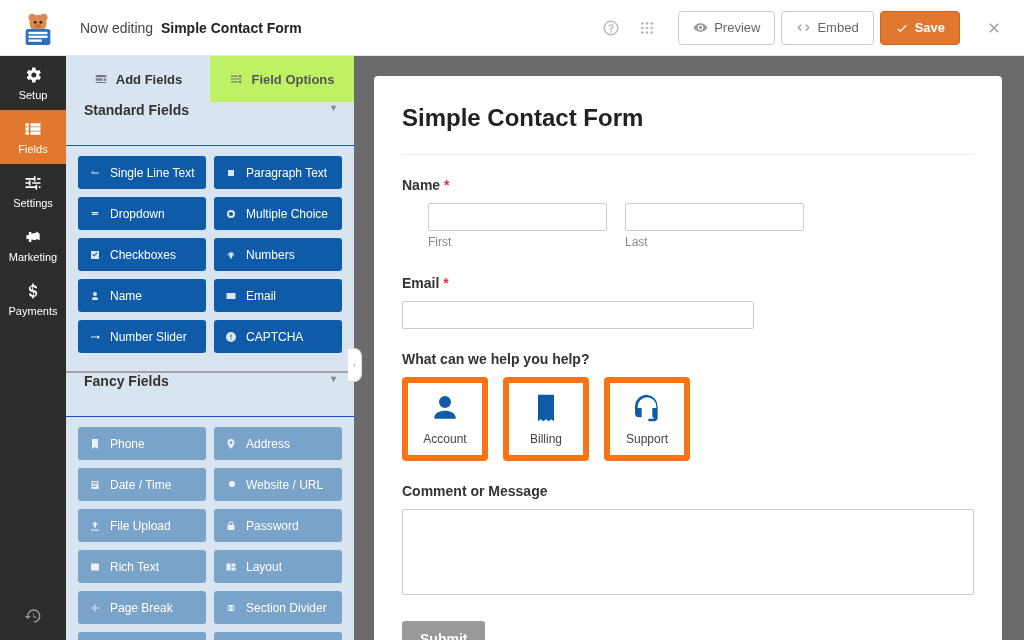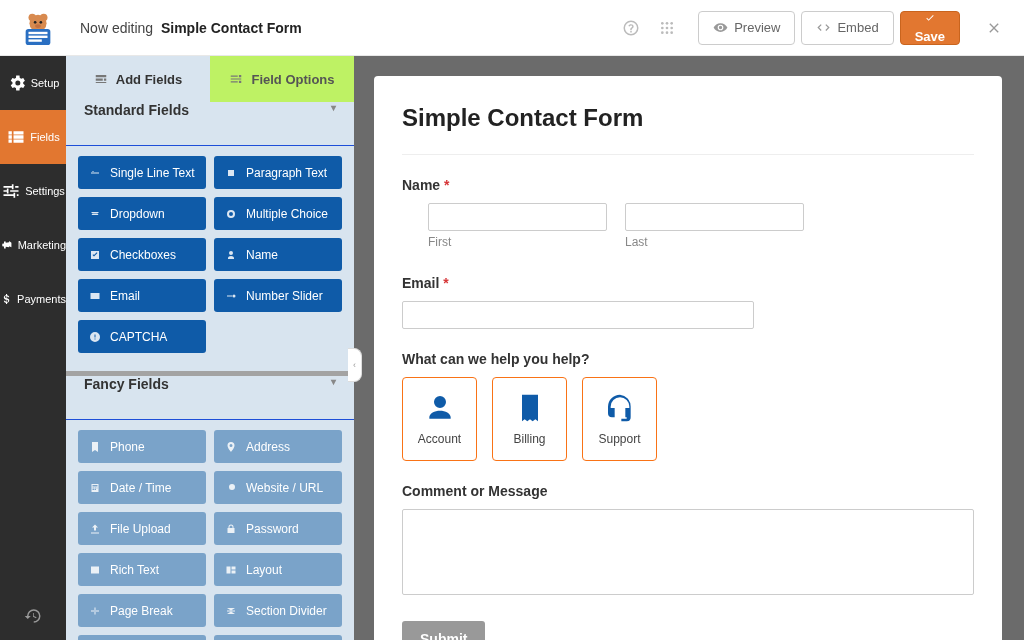--- a/index.html
+++ b/index.html
@@ -6,63 +6,63 @@
 body { font-family: -apple-system, BlinkMacSystemFont, "Segoe UI", Helvetica, Arial, sans-serif; background: #6b6b6b; width: 1024px; height: 640px; overflow: hidden; }
 
 .topbar { position: absolute; left: 0; top: 0; right: 0; height: 56px; background: #fff; display: flex; align-items: center; padding: 0 18px 0 10px; border-bottom: 1px solid #e8e8e8; z-index: 5; justify-content: center; }
 .logo-wrap { width: 56px; display:flex; align-items:center; justify-content:center; }
 .logo { width: 38px; height: 38px; }
 .editing-label { font-size: 14px; color: #444; margin-left: 14px; }
 .editing-label .formname { font-weight: 700; color: #222; }
 .topbar-spacer { flex: 1; }
 .top-icon { width: 22px; height: 22px; margin-right: 14px; display:flex; align-items:center; justify-content:center; color:#bbb; }
 .btn { height: 34px; padding: 0 14px; border: 1px solid #ccc; background: #fff; border-radius: 4px; font-size: 13px; color: #666; display:flex; align-items:center; gap:6px; margin-left: 6px; cursor:pointer; }
-.btn.save { background: #e27730; border-color: #c9641e; color: #fff; font-weight:600;flex-direction:column; }
+.btn.save { background: #e27730; border-color: #c9641e; color: #fff; font-weight:600; }
 .btn.save .chk { color:#fff; }
 .close-x { width: 24px; height: 24px; margin-left: 22px; color:#999; display:flex; align-items:center; justify-content:center; cursor:pointer; }
 
 .leftnav { position:absolute; left:0; top:56px; bottom:0; width:66px; background:#2d2d2d; display:flex; flex-direction:column; }
-.leftnav-item { height:54px; display:flex; flex-direction:row; align-items:center; justify-content:center; gap:4px; font-size:11px; color:#fff; cursor:pointer; }
+.leftnav-item { height:54px; display:flex; flex-direction:column; align-items:center; justify-content:center; gap:4px; font-size:11px; color:#fff; cursor:pointer; }
 .leftnav-item.active { background:#e27730; }
 .leftnav-item svg { fill:#fff; }
 .leftnav-spacer { flex:1; }
 .leftnav-history { height:48px; display:flex; align-items:center; justify-content:center; color:#888; }
 .leftnav-history svg { fill:#999; }
 
 .panel { position:absolute; left:66px; top:56px; width:288px; bottom:0; background:#d8e4ef; overflow-y:auto; }
 .panel::-webkit-scrollbar { width: 0; }
 .panel-tabs { display:flex; height:46px; background:#bef264; }
 .panel-tab { flex:1; display:flex; align-items:center; justify-content:center; gap:8px; font-size:13px; font-weight:600; color:#555; cursor:pointer; }
 .panel-tab.active { background:#d8e4ef; color:#333; }
 .panel-tab svg { fill:#777; }
 
 .section-head { height:44px; padding:0 18px; display:flex; align-items:flex-start; font-size:14px; font-weight:600; color:#333; border-bottom:1px solid #1d4ed8; cursor:pointer; }
 .section-head .chev { margin-left:auto; color:#888; font-size:10px; }
 
 .field-grid { padding:10px 12px; display:grid; grid-template-columns:1fr 1fr; gap:8px; }
-.field-grid.bottomline { border-bottom:5px solid #a3a3a3; padding-bottom:18px; }
+.field-grid.bottomline { border-bottom:2px solid #a3a3a3; padding-bottom:18px; }
 .field-btn { height:33px; border:none; border-radius:3px; display:flex; align-items:center; padding:0 10px; gap:8px; font-size:12px; color:#fff; cursor:pointer; text-align:left; }
 .field-btn.standard { background:#0f5ba8; }
 .field-btn.fancy { background:#7aa3c9; }
 .field-btn .ficon { width:14px; display:flex; align-items:center; justify-content:center; opacity:.85; }
 .field-btn svg { fill:#fff; }
 
 .toggle-handle { position:absolute; left:348px; top:348px; width:14px; height:34px; background:#fff; border:1px solid #ddd; border-left:none; border-radius:0 8px 8px 0; display:flex; align-items:center; justify-content:center; font-size:9px; color:#999; cursor:pointer; z-index:3; }
 
 .canvas { position:absolute; left:374px; top:76px; right:22px; bottom:0; background:#fff; border-radius:4px 4px 0 0; padding:28px 28px 20px; overflow-y:auto; }
 .form-title { font-size:24px; font-weight:800; color:#222; padding-bottom:22px; border-bottom:1px solid #eee; margin-bottom:22px; }
 .form-label { font-size:14px; font-weight:600; color:#333; margin-bottom:10px; }
 .req { color:#d63638; }
 .row { display:flex; gap:18px; margin-bottom:4px; }
 .inp { flex:1; height:28px; border:1px solid #ccc; border-radius:2px; }
 .inp.full { width:352px; flex:none; }
 .sub { font-size:12px; color:#888; margin-top:4px; }
 .section-gap { height:22px; }
 .cards { display:flex; gap:15px; }
-.card { width:75px; height:84px; border:1px solid #f97316; border-radius:4px; display:flex; flex-direction:column; align-items:center; justify-content:center; gap:8px; font-size:12px; color:#444; cursor:pointer; }
+.card { width:86px; height:84px; border:6px solid #f97316; border-radius:4px; display:flex; flex-direction:column; align-items:center; justify-content:center; gap:8px; font-size:12px; color:#444; cursor:pointer; }
 .card svg { fill:#0f5ba8; }
 .ta { width:100%; height:86px; border:1px solid #ccc; border-radius:2px; resize:none; }
 .submit { background:#999; color:#fff; border:none; padding:10px 18px; font-size:14px; font-weight:600; border-radius:3px; cursor:pointer; }
 </style>
 </head>
 <body>
 
 <div class="topbar">
   <div class="logo-wrap">
     <svg class="logo" viewBox="0 0 40 40">
@@ -223,20 +223,28 @@
         <span class="ficon">
           <svg width="12" height="12" viewBox="0 0 24 24">
             <path d="M4 4h16v16H4zm3 8l3 3 7-7-1.5-1.5L10 12l-1.5-1.5z"></path>
           </svg>
         </span>
         <span>Checkboxes</span>
       </button>
       <button class="field-btn standard">
         <span class="ficon">
           <svg width="12" height="12" viewBox="0 0 24 24">
+            <path d="M5 11h4v2H5zm5-6h4v2h-4zm0 12h4v2h-4zm5-6h4v2h-4zM11 5l-6 6 6 6h2l6-6-6-6z"></path>
+          </svg>
+        </span>
+        <span>Numbers</span>
+      </button>
+      <button class="field-btn standard">
+        <span class="ficon">
+          <svg width="12" height="12" viewBox="0 0 24 24">
             <path d="M12 12a4 4 0 100-8 4 4 0 000 8zm0 2c-3 0-6 1.5-6 4v2h12v-2c0-2.5-3-4-6-4z"></path>
           </svg>
         </span>
         <span>Name</span>
       </button>
       <button class="field-btn standard">
         <span class="ficon">
           <svg width="12" height="12" viewBox="0 0 24 24">
             <path d="M3 6h18v12H3zm2 2l7 5 7-5v2l-7 5-7-5z"></path>
           </svg>

